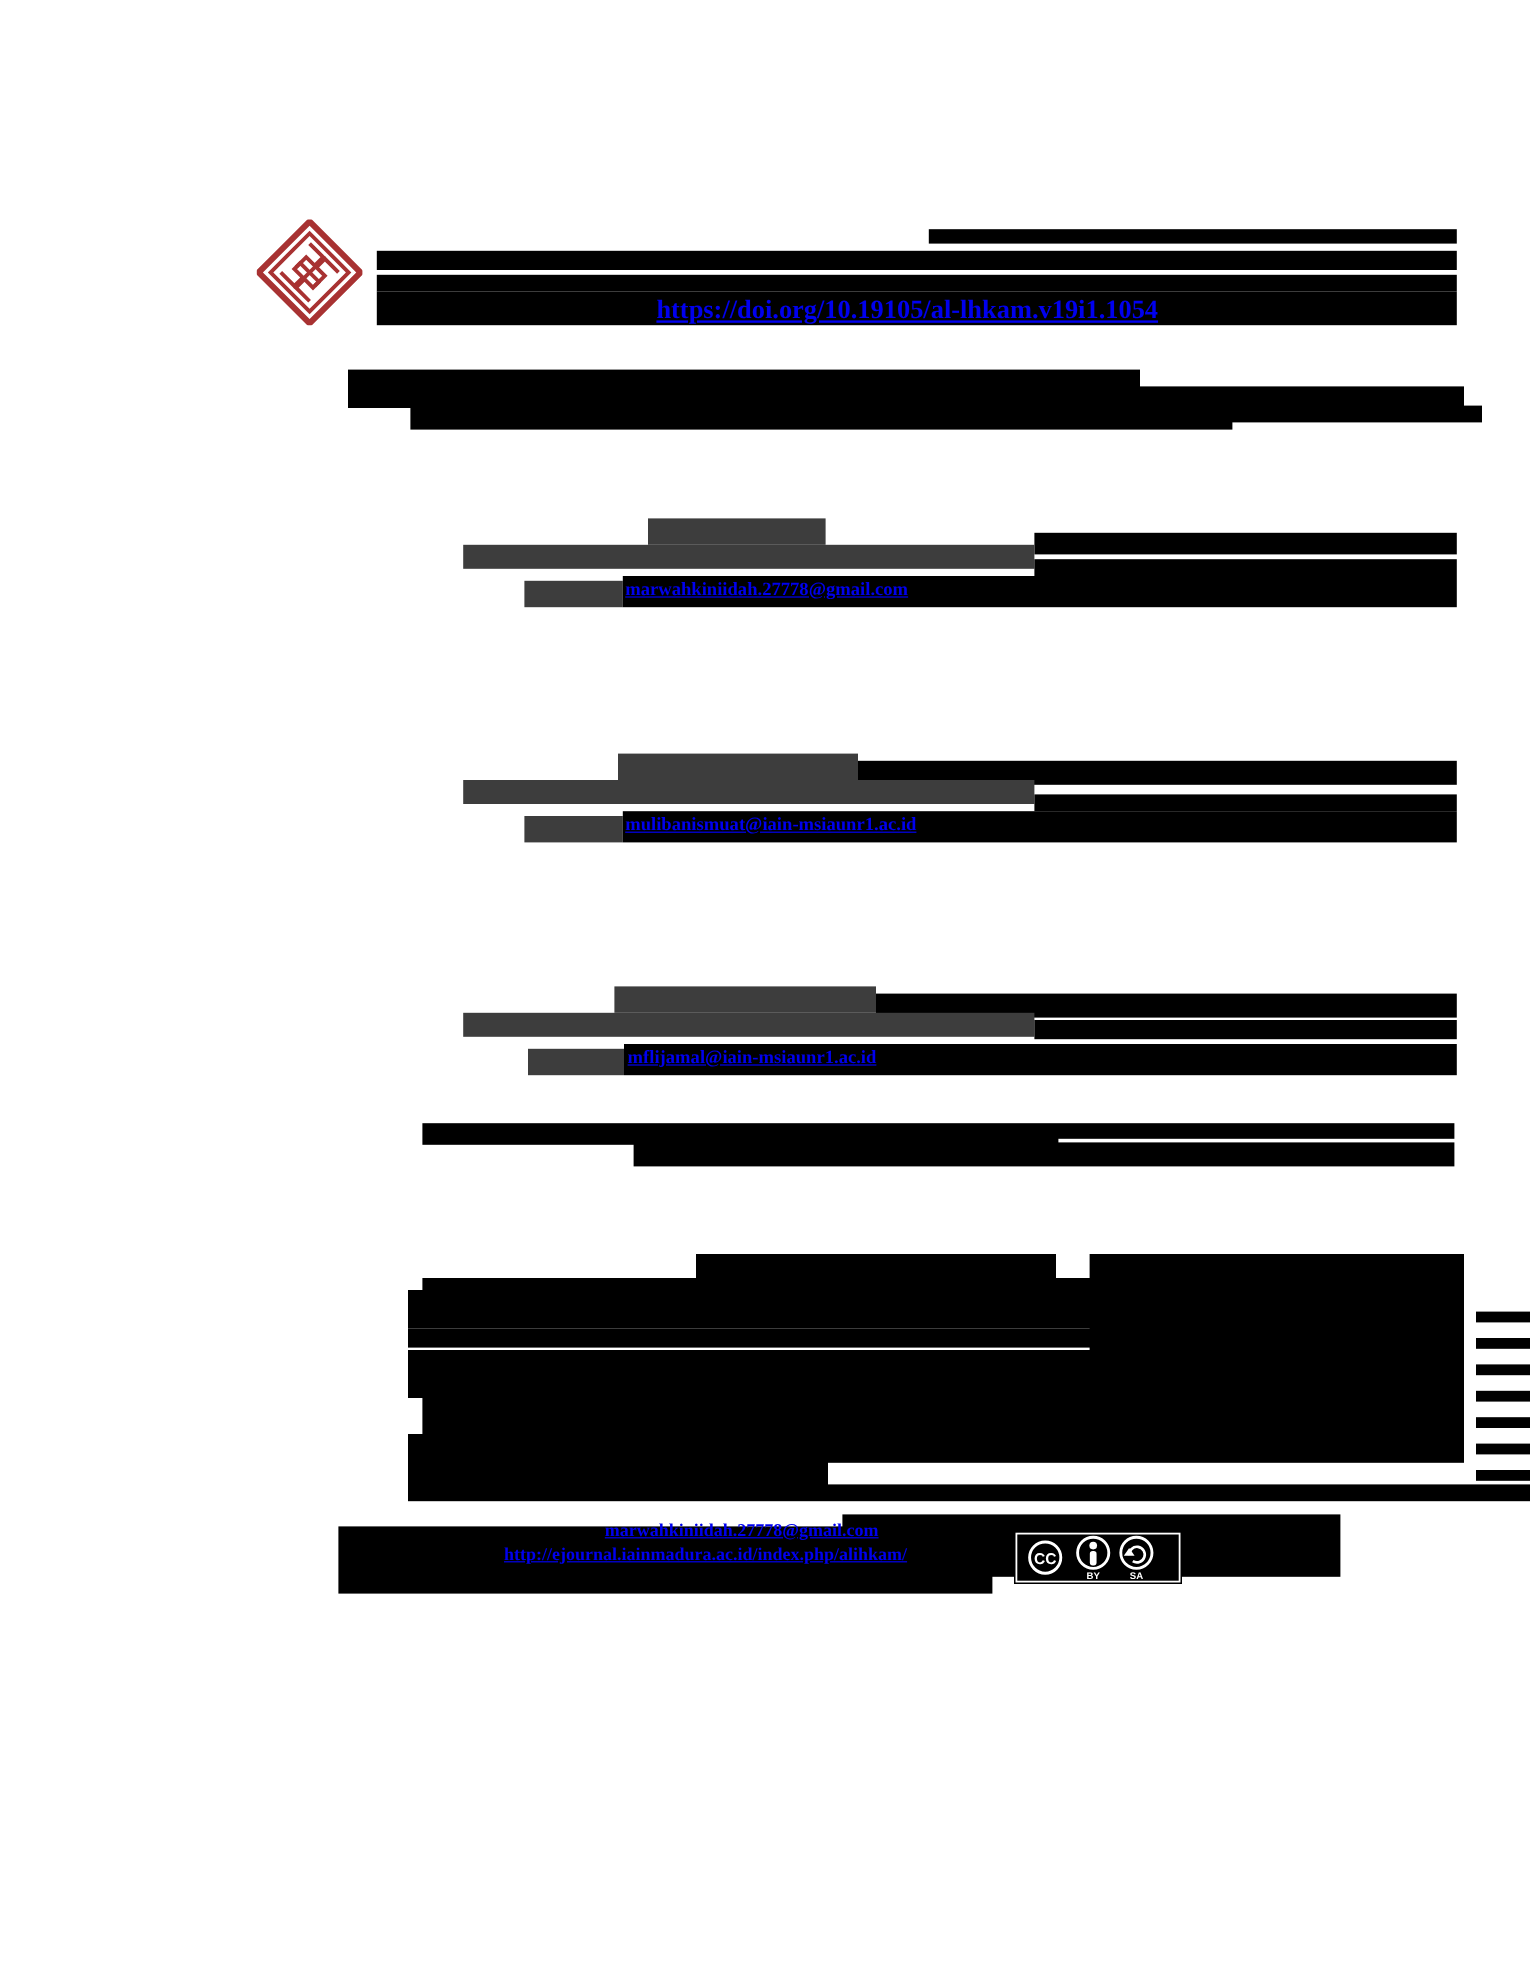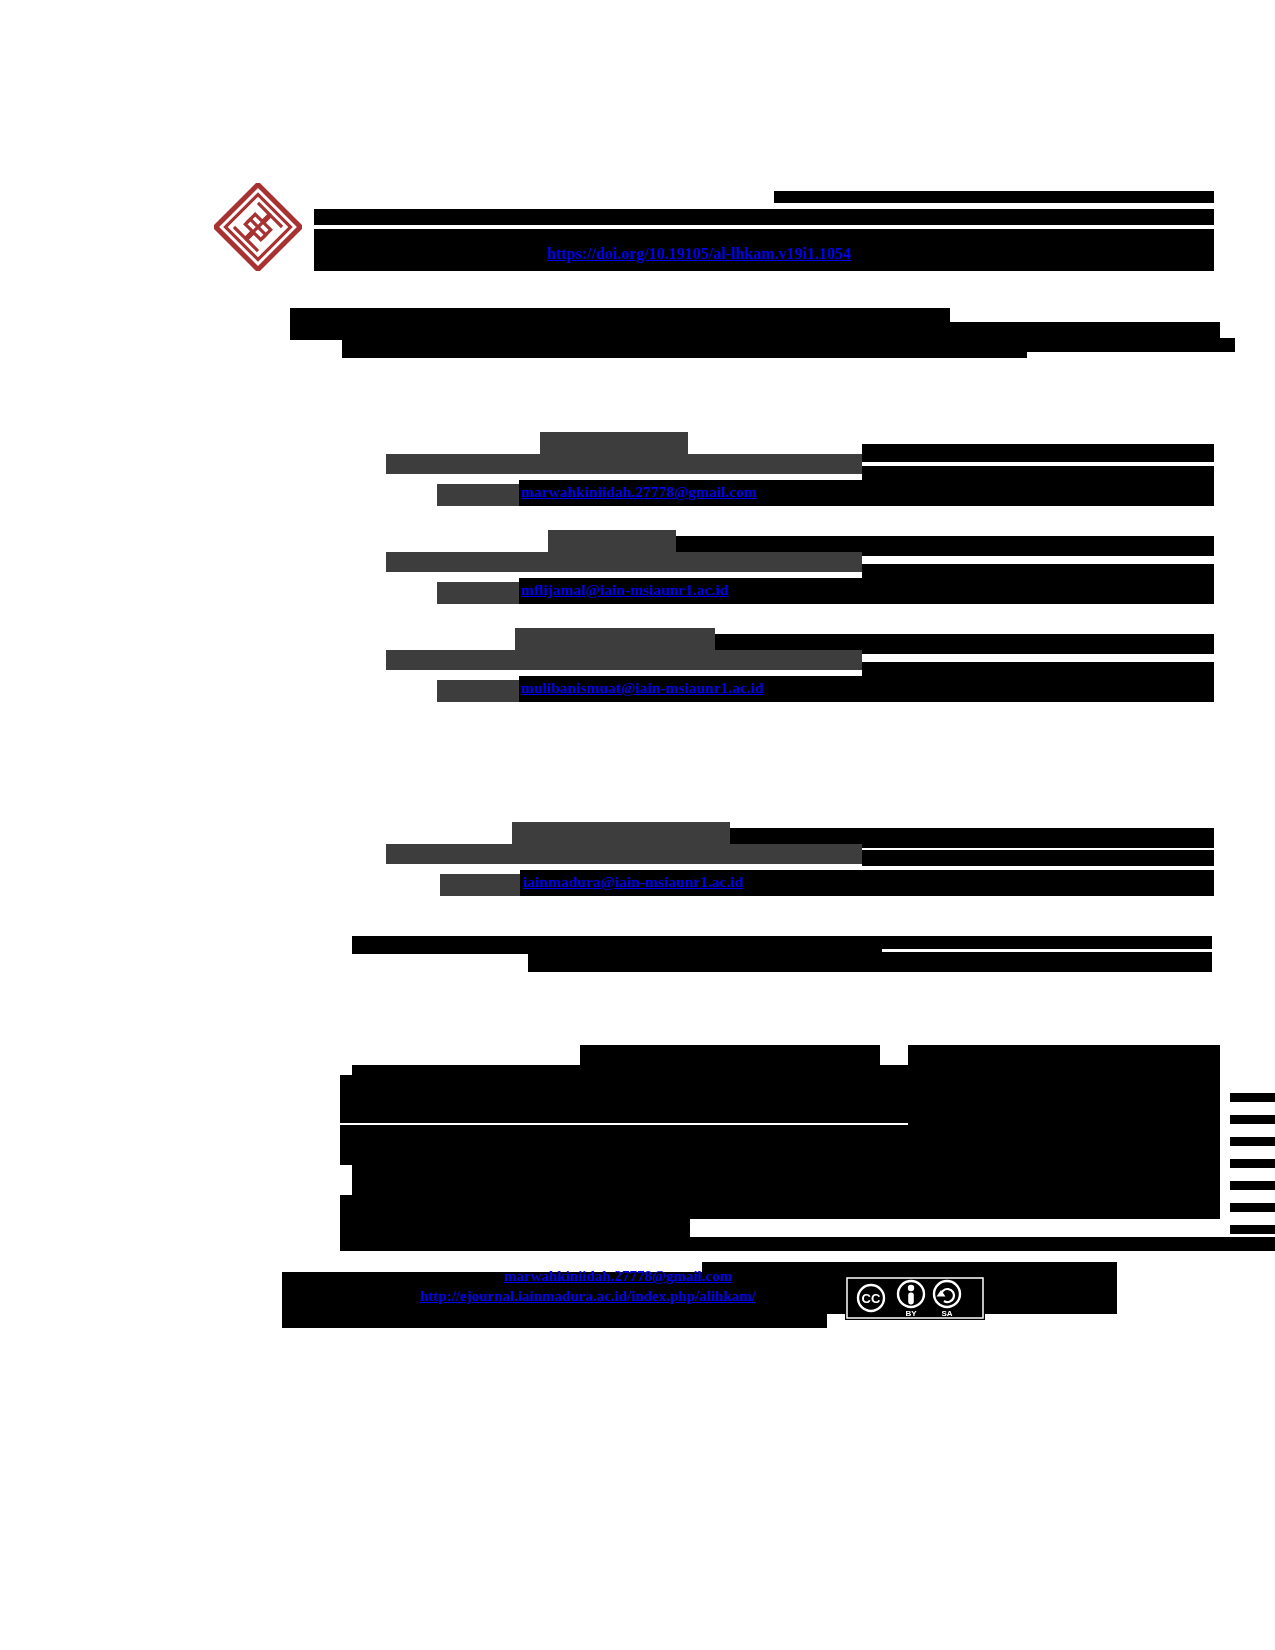--- a/index.html
+++ b/index.html
@@ -17,21 +17,21 @@
   #masthead{position:absolute;left:214px;top:183px;width:1000px;height:95px;}
   #logo{position:absolute;left:0;top:0;width:88px;height:88px;}
   #logo svg{display:block;}
   .mast-line-a{position:absolute;left:560px;top:8px;width:440px;height:12px;}
   .mast-line-b{position:absolute;left:100px;top:26px;width:900px;height:16px;}
   .mast-line-c{position:absolute;left:100px;top:46px;width:900px;height:14px;}
   .doi-row{position:absolute;left:100px;top:60px;width:900px;height:28px;}
   .doi-bg{position:absolute;left:0;top:0;width:900px;height:28px;background:#000;}
   .doi-link{
     position:absolute;left:233px;top:2px;
-    color:#0000ee;font-size:16px;font-weight:bold;
+    color:#0000ee;font-size:22px;font-weight:bold;
     text-decoration:underline;white-space:nowrap;
     font-family:"Liberation Serif", serif;
   }
 
   
   #title-block{position:absolute;left:290px;top:308px;width:930px;height:52px;}
   .title-l1{position:absolute;left:0;top:0;width:660px;height:24px;}
   .title-l1b{position:absolute;left:0;top:14px;width:930px;height:18px;}
   .title-l2{position:absolute;left:52px;top:30px;width:685px;height:20px;}
   .title-l2b{position:absolute;left:245px;top:30px;width:700px;height:14px;}
@@ -123,31 +123,20 @@
     <span class="au-aff1x" style="left:862px;top:12px;width:352px;height:18px;"></span>
     <span class="au-aff1" style="left:386px;top:22px;width:476px;height:20px;"></span>
     <span class="au-aff1x" style="left:862px;top:34px;width:352px;height:14px;"></span>
     <div class="au-mailrow" style="left:0;top:48px;">
       <span class="au-mailbg" style="left:437px;top:4px;width:82px;height:22px;"></span>
       <span class="au-mailbg2" style="left:519px;top:0px;width:695px;height:26px;"></span>
       <a class="au-mail" style="left:521px;top:3px;" href="#">marwahkiniidah.27778@gmail.com</a>
     </div>
   </div>
 
-  <div class="author" style="top:530px;height:80px;">
-    <span class="au-name" style="left:548px;top:0px;width:128px;height:22px;"></span>
-    <span class="au-aff1x" style="left:676px;top:6px;width:538px;height:20px;"></span>
-    <span class="au-aff1" style="left:386px;top:22px;width:476px;height:20px;"></span>
-    <span class="au-aff1x" style="left:862px;top:34px;width:352px;height:14px;"></span>
-    <div class="au-mailrow" style="left:0;top:48px;">
-      <span class="au-mailbg" style="left:437px;top:4px;width:82px;height:22px;"></span>
-      <span class="au-mailbg2" style="left:519px;top:0px;width:695px;height:26px;"></span>
-      <a class="au-mail" style="left:521px;top:3px;" href="#">mflijamal@iain-msiaunr1.ac.id</a>
-    </div>
-  </div>
 
   <div class="author" style="top:628px;height:80px;">
     <span class="au-name" style="left:515px;top:0px;width:200px;height:22px;"></span>
     <span class="au-aff1x" style="left:715px;top:6px;width:499px;height:20px;"></span>
     <span class="au-aff1" style="left:386px;top:22px;width:476px;height:20px;"></span>
     <span class="au-aff1x" style="left:862px;top:34px;width:352px;height:14px;"></span>
     <div class="au-mailrow" style="left:0;top:48px;">
       <span class="au-mailbg" style="left:437px;top:4px;width:82px;height:22px;"></span>
       <span class="au-mailbg2" style="left:519px;top:0px;width:695px;height:26px;"></span>
       <a class="au-mail" style="left:521px;top:3px;" href="#">mulibanismuat@iain-msiaunr1.ac.id</a>
@@ -156,21 +145,21 @@
 
 
   <div class="author" style="top:822px;height:84px;">
     <span class="au-name" style="left:512px;top:0px;width:218px;height:22px;"></span>
     <span class="au-aff1x" style="left:730px;top:6px;width:484px;height:20px;"></span>
     <span class="au-aff1" style="left:386px;top:22px;width:476px;height:20px;"></span>
     <span class="au-aff1x" style="left:862px;top:28px;width:352px;height:16px;"></span>
     <div class="au-mailrow" style="left:0;top:48px;">
       <span class="au-mailbg" style="left:440px;top:4px;width:80px;height:22px;"></span>
       <span class="au-mailbg2" style="left:520px;top:0px;width:694px;height:26px;"></span>
-      <a class="au-mail" style="left:523px;top:3px;" href="#">iainmadura@iain-msiaunr1.ac.id</a>
+      <a class="au-mail" style="left:523px;top:3px;" href="#">mflijamal@iain-msiaunr1.ac.id</a>
     </div>
   </div>
 
   <div>
     <span id="rule-top"></span>
     <span id="abs-b1"></span>
     <span id="abs-b2"></span>
     <span id="abs-b3"></span>
   </div>
 

